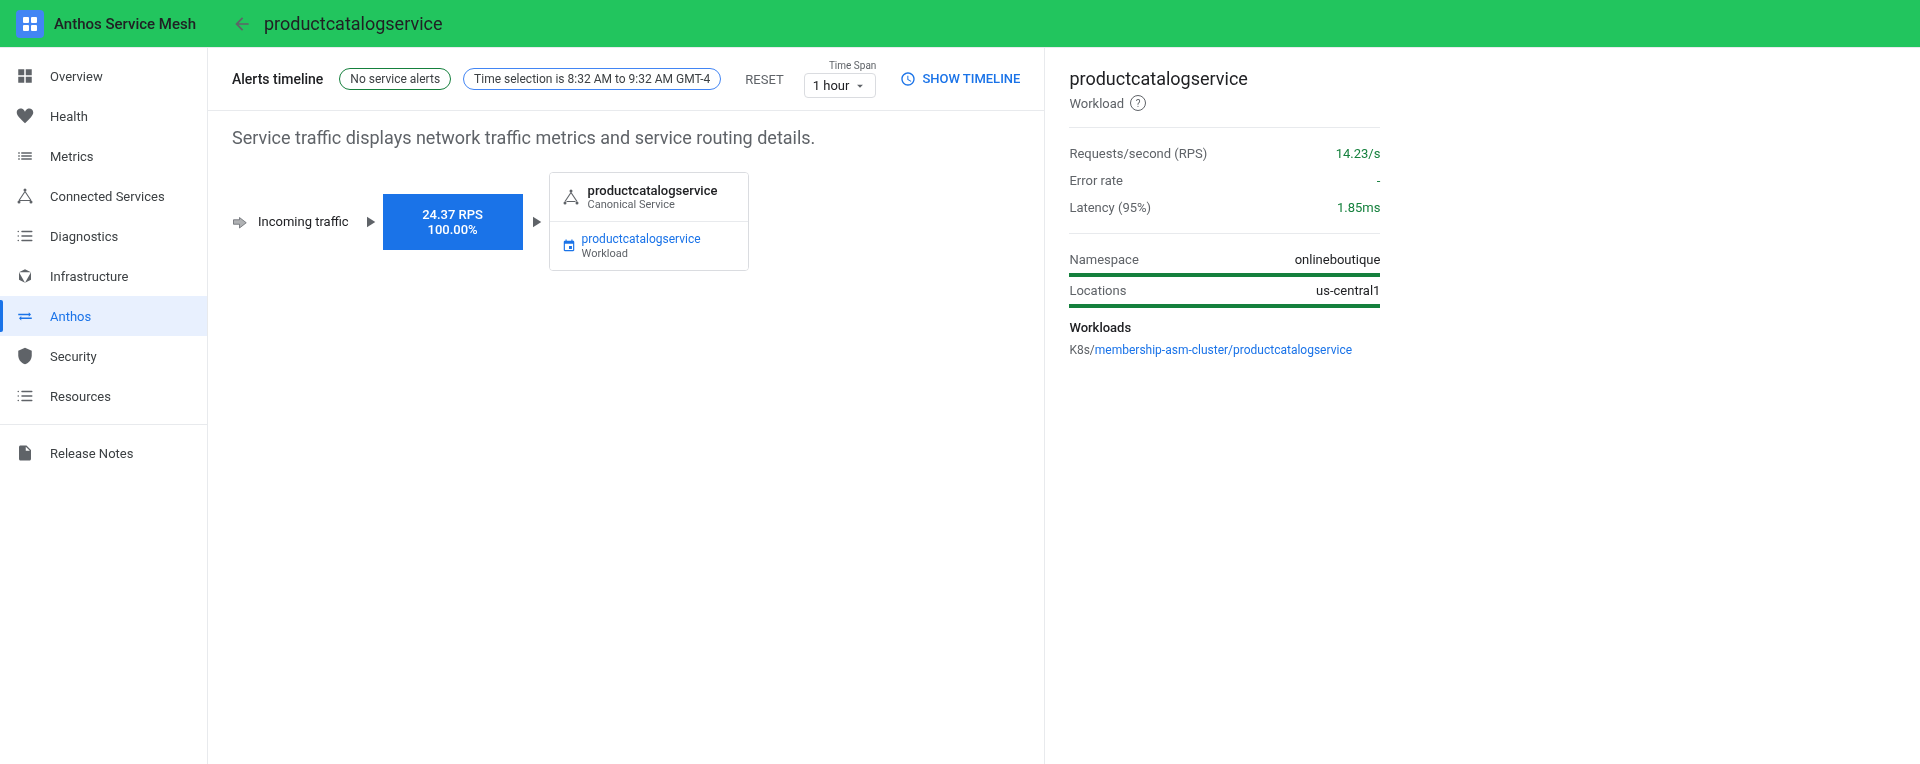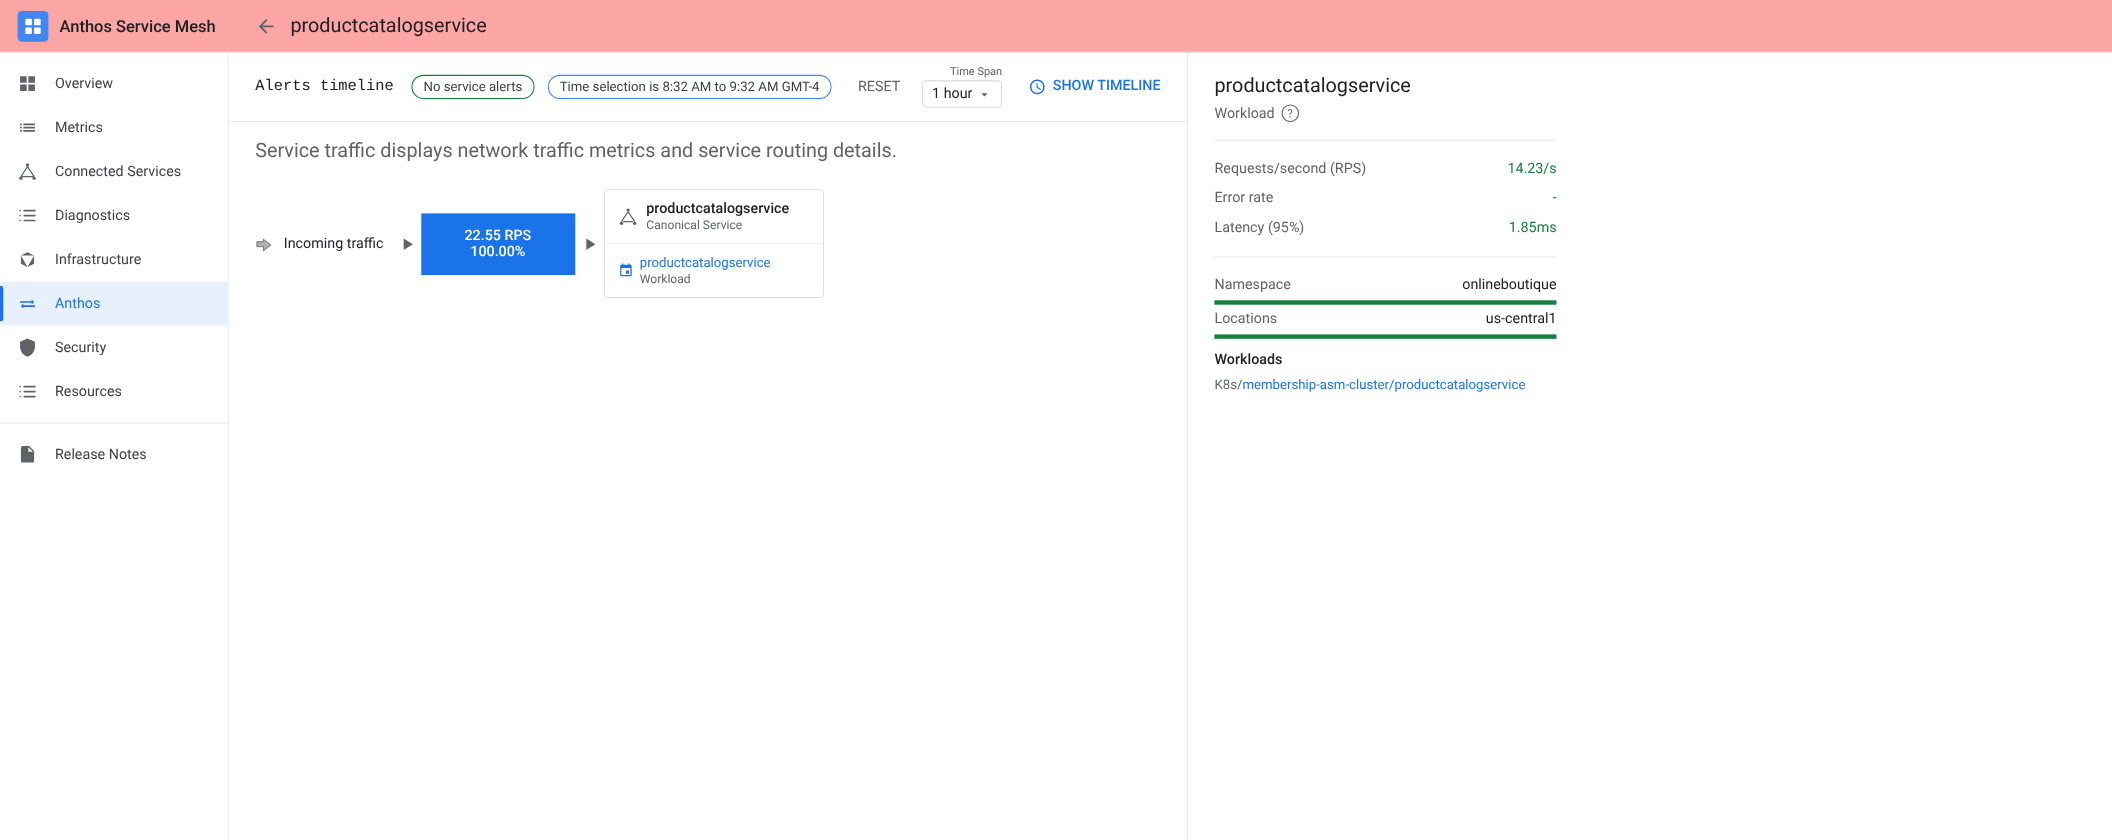--- a/index.html
+++ b/index.html
@@ -4,21 +4,21 @@
   <style>
     * { box-sizing: border-box; margin: 0; padding: 0; }
     body { font-family: 'Google Sans', Roboto, Arial, sans-serif; font-size: 14px; color: #202124; background: #fff; display: flex; flex-direction: column; height: 764px; overflow: hidden; }
 
     
     .top-bar {
       display: flex;
       align-items: center;
       height: 48px;
       border-bottom: 1px solid #e8eaed;
-      background: #fca5a5;
+      background: #22c55e;
       padding: 0 16px;
       flex-shrink: 0;
     }
     .top-bar-logo {
       display: flex;
       align-items: center;
       gap: 10px;
       width: 208px;
       flex-shrink: 0;
     }
@@ -114,21 +114,20 @@
       align-items: center;
       padding: 12px 24px;
       border-bottom: 1px solid #e8eaed;
       gap: 12px;
     }
     .alerts-title {
       font-size: 14px;
       font-weight: 500;
       color: #202124;
       margin-right: 4px;
-      font-family: Liberation Mono, monospace;
     }
     .badge {
       display: inline-flex;
       align-items: center;
       padding: 3px 10px;
       border-radius: 12px;
       border: 1px solid #15803d;
       font-size: 12px;
       color: #3c4043;
       background: #fff;
@@ -380,20 +379,28 @@
 <div class="main-layout">
 
   <nav class="sidebar">
     <div class="sidebar-item">
       <span class="sidebar-icon">
         <svg width="18" height="18" viewBox="0 0 24 24" fill="#5f6368">
             <path d="M3 3h8v8H3zm0 10h8v8H3zm10-10h8v8h-8zm0 10h8v8h-8z"></path>
           </svg>
       </span>
       <span>Overview</span>
+    </div>
+    <div class="sidebar-item">
+      <span class="sidebar-icon">
+        <svg width="18" height="18" viewBox="0 0 24 24" fill="#5f6368">
+            <path d="M12 21.593c-5.63-5.539-11-10.297-11-14.402 0-3.791 3.068-5.191 5.281-5.191 1.312 0 4.151.501 5.719 4.457 1.59-3.968 4.464-4.447 5.726-4.447 2.54 0 5.274 1.621 5.274 5.181 0 4.069-5.136 8.625-11 14.402z"></path>
+          </svg>
+      </span>
+      <span>Health</span>
     </div>
     <div class="sidebar-item">
       <span class="sidebar-icon">
         <svg width="18" height="18" viewBox="0 0 24 24" fill="#5f6368">
             <path d="M3 13h2v-2H3v2zm0 4h2v-2H3v2zm0-8h2V7H3v2zm4 4h14v-2H7v2zm0 4h14v-2H7v2zM7 7v2h14V7H7z"></path>
           </svg>
       </span>
       <span>Metrics</span>
     </div>
     <div class="sidebar-item">
@@ -500,21 +507,21 @@
             <span>Incoming traffic</span>
           </div>
 
           <div style="display:flex;align-items:center;margin:0 4px;">
             <svg width="18" height="18" viewBox="0 0 24 24" fill="#5f6368">
                 <path d="M8 5v14l11-7z"></path>
               </svg>
           </div>
 
           <div class="traffic-bar">
-            <span class="traffic-bar-rps">22.55 RPS</span>
+            <span class="traffic-bar-rps">24.37 RPS</span>
             <span class="traffic-bar-pct">100.00%</span>
           </div>
 
           <div style="display:flex;align-items:center;margin:0 4px;">
             <svg width="18" height="18" viewBox="0 0 24 24" fill="#5f6368">
                 <path d="M8 5v14l11-7z"></path>
               </svg>
           </div>
 
           <div class="service-node-wrapper">

